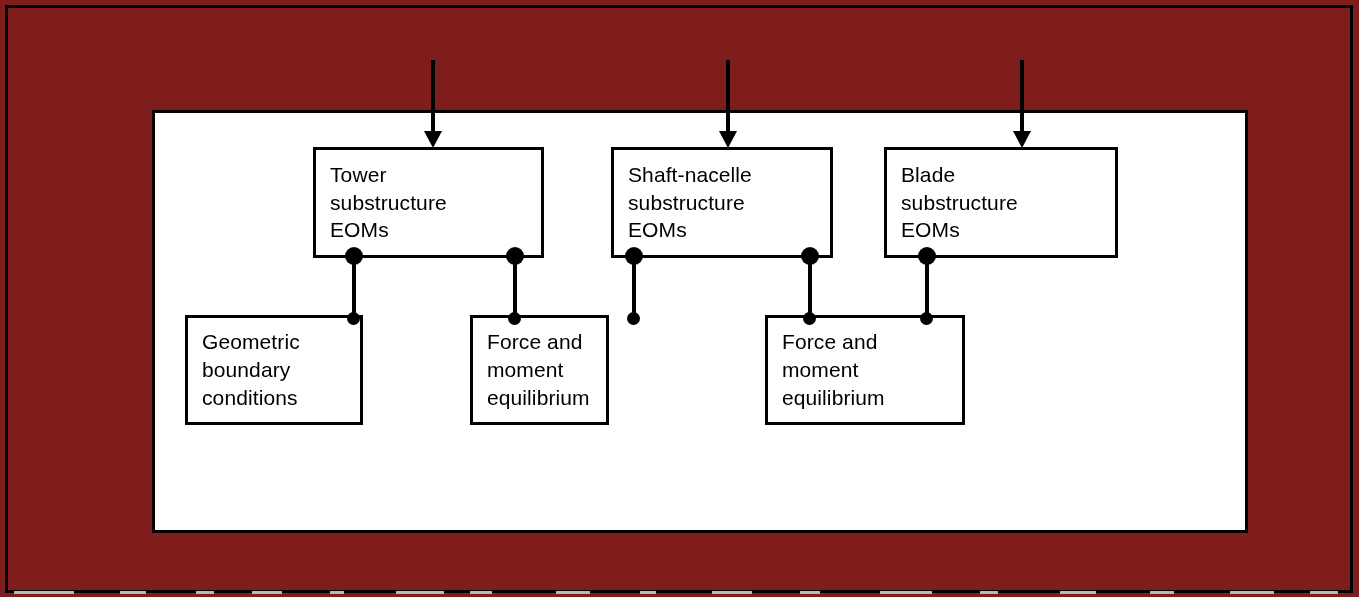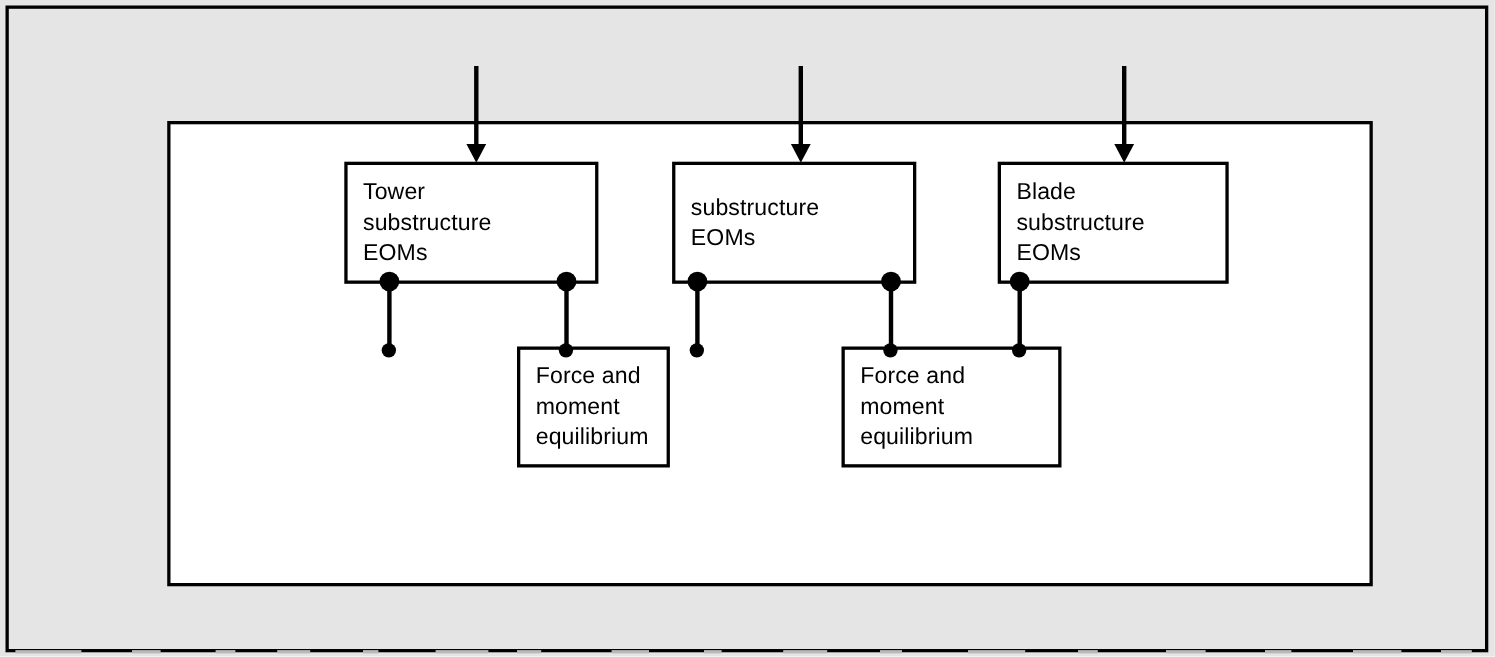--- a/index.html
+++ b/index.html
@@ -9,21 +9,21 @@
     background: #ffffff;
   }
   body {
     font-family: "Liberation Sans", sans-serif;
     color: #000000;
   }
   #canvas {
     position: relative;
     width: 1359px;
     height: 597px;
-    background: #e5e5e5;
+    background: #7f1d1d;
     overflow: hidden;
   }
 
   
   #outer-border {
     position: absolute;
     left: 5px;
     top: 5px;
     width: 1348px;
     height: 588px;
@@ -59,21 +59,21 @@
     font-size: 21px;
     line-height: 1.33;
     letter-spacing: 0.1px;
     white-space: nowrap;
     font-weight: 500;
   }
 
   
   #node-tower        { left: 313px; top: 147px; width: 231px; height: 111px; }
   #node-shaft        { left: 611px; top: 147px; width: 222px; height: 111px; }
-  #node-blade        { left: 907px; top: 147px; width: 210px; height: 111px; }
+  #node-blade        { left: 884px; top: 147px; width: 234px; height: 111px; }
 
   
   #node-geometric    { left: 185px; top: 315px; width: 178px; height: 110px; }
   #node-force-left   { left: 470px; top: 315px; width: 139px; height: 110px; }
   #node-force-right  { left: 765px; top: 315px; width: 200px; height: 110px; }
 
   
   #banner {
     position: absolute;
     left: 152px;
@@ -180,30 +180,36 @@
     <div class="head" style="top:71px;"></div>
   </div>
 
   <div class="node" id="node-tower">
     <div class="line">Tower</div>
     <div class="line">substructure</div>
     <div class="line">EOMs</div>
   </div>
 
   <div class="node" id="node-shaft">
+    <div class="line">Shaft-nacelle</div>
     <div class="line">substructure</div>
     <div class="line">EOMs</div>
   </div>
 
   <div class="node" id="node-blade">
     <div class="line">Blade</div>
     <div class="line">substructure</div>
     <div class="line">EOMs</div>
   </div>
 
+  <div class="node" id="node-geometric">
+    <div class="line">Geometric</div>
+    <div class="line">boundary</div>
+    <div class="line">conditions</div>
+  </div>
 
   <div class="node" id="node-force-left">
     <div class="line">Force and</div>
     <div class="line">moment</div>
     <div class="line">equilibrium</div>
   </div>
 
   <div class="node" id="node-force-right">
     <div class="line">Force and</div>
     <div class="line">moment</div>

